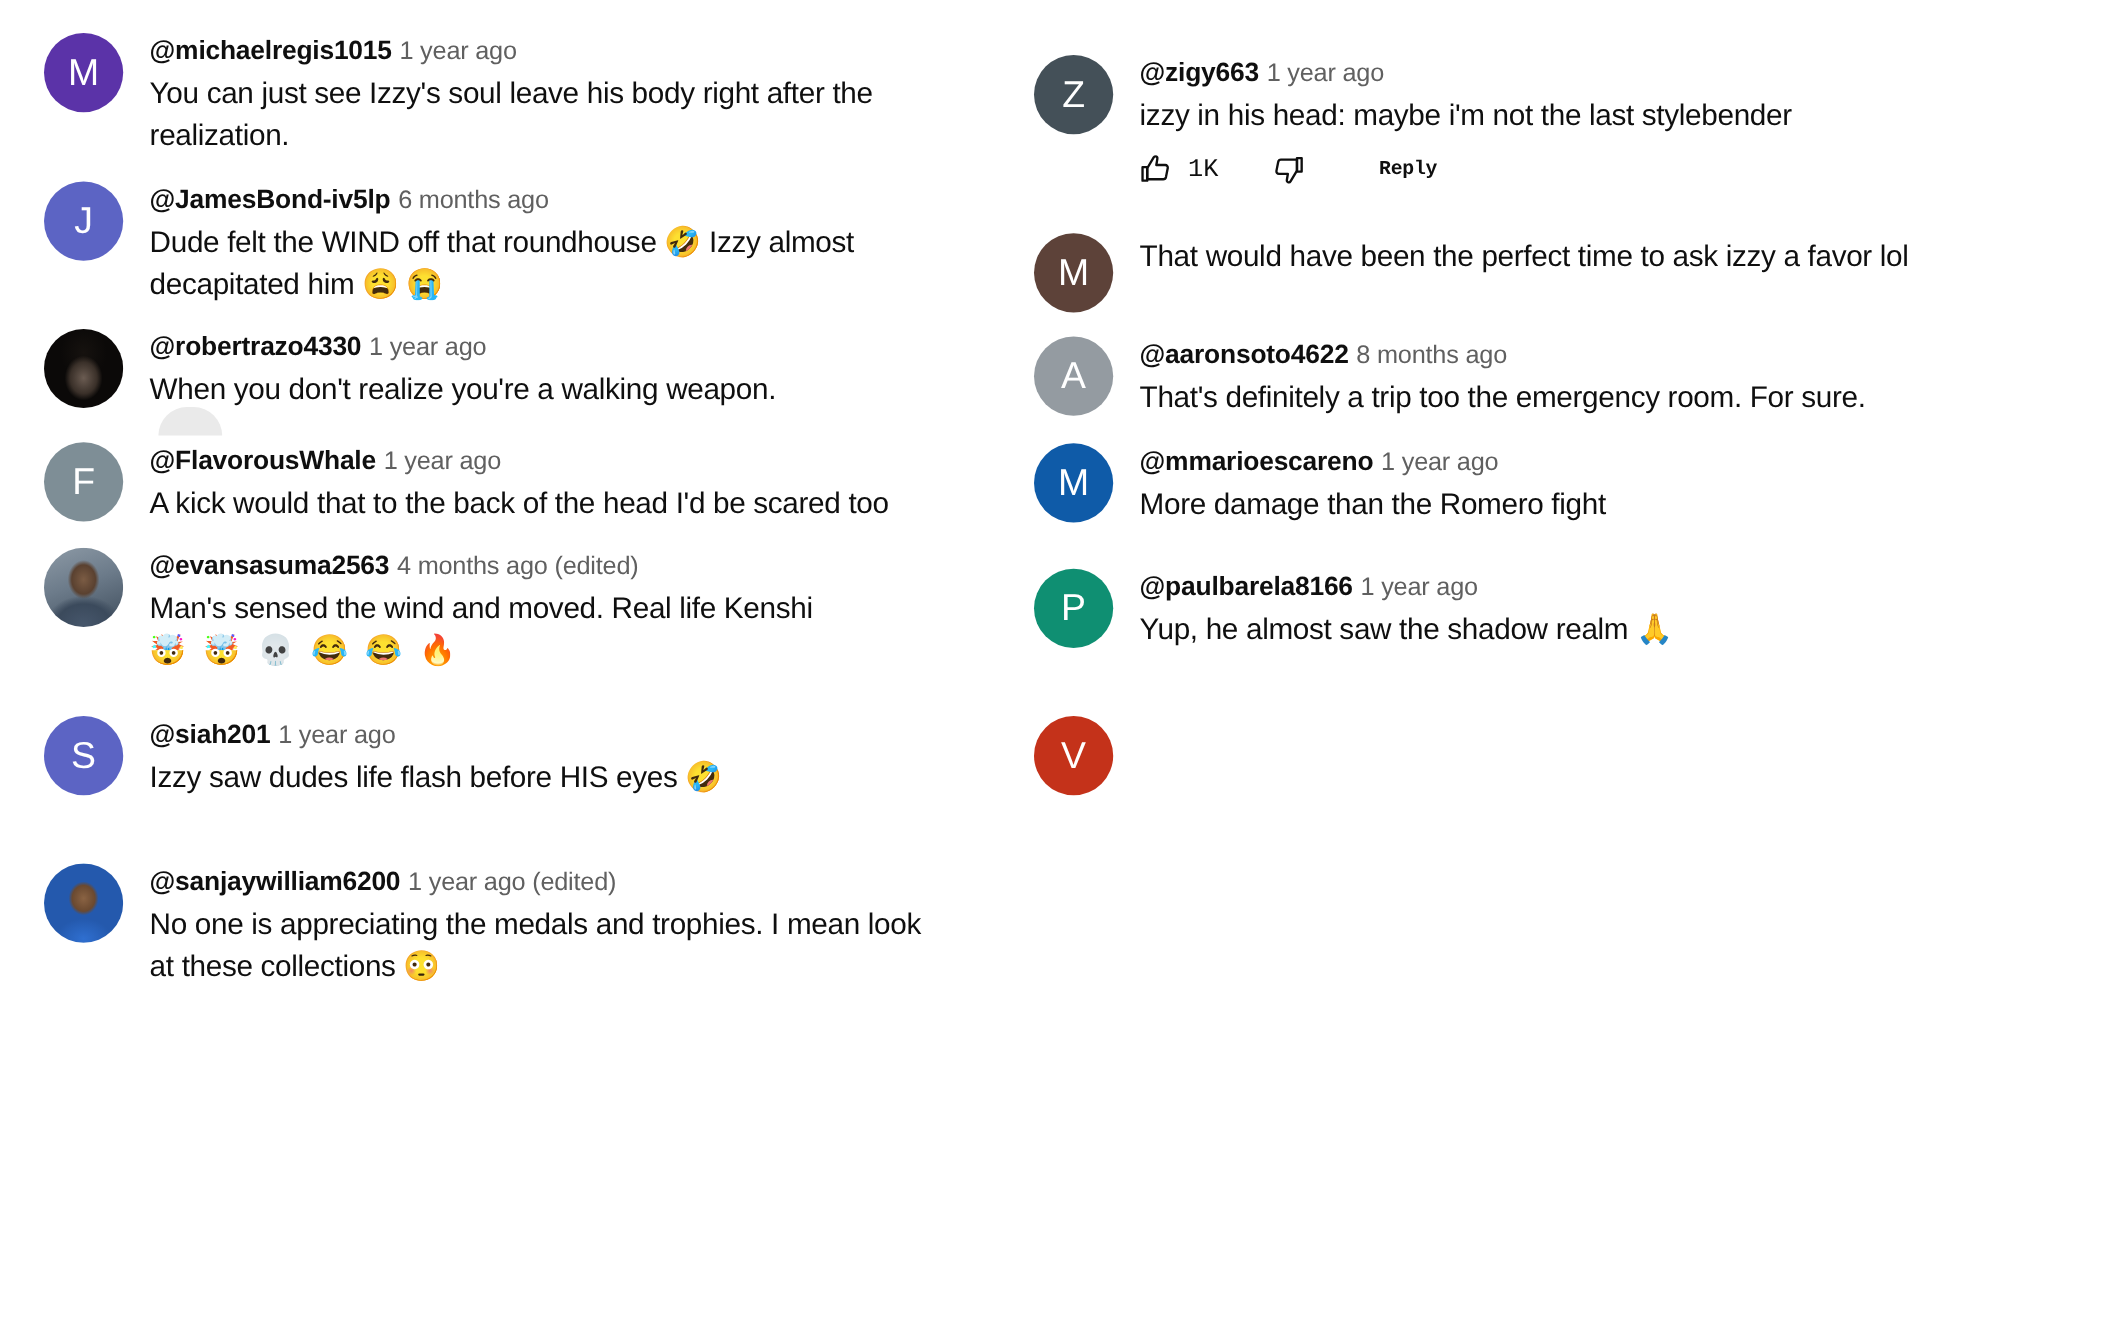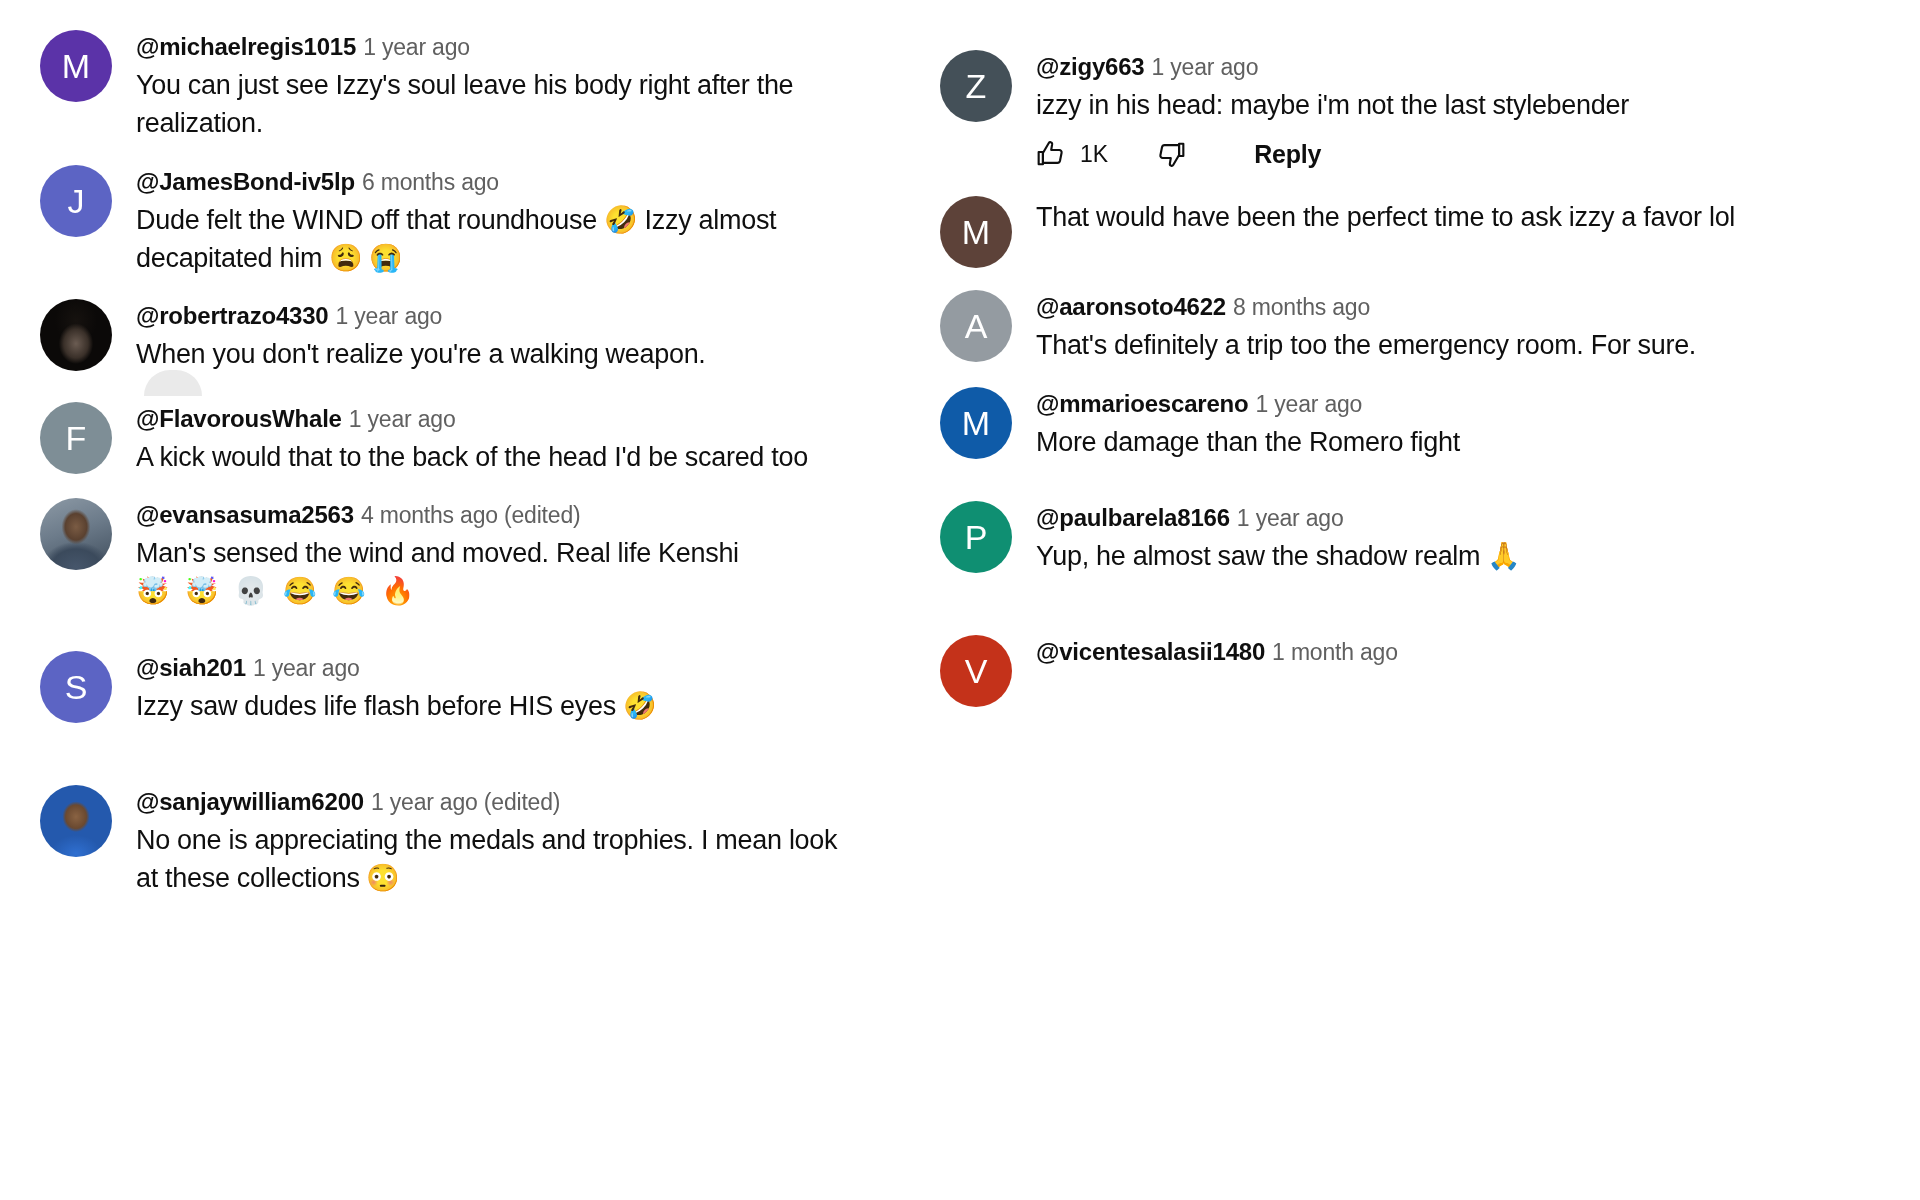--- a/index.html
+++ b/index.html
@@ -117,37 +117,38 @@
     font-size: 27px;
     line-height: 1.42;
     letter-spacing: 4px;
   }
 
   .actions {
     display: flex;
     align-items: center;
     gap: 16px;
     margin-top: 14px;
-    margin-bottom: 4px;
+    margin-bottom: 20px;
+    font-family: Liberation Mono, monospace;
   }
   .action-btn {
     display: flex;
     align-items: center;
     gap: 12px;
     cursor: pointer;
   }
   .action-btn.like { margin-right: 30px; }
   .action-btn.dislike { margin-right: 52px; }
   .icon-svg { display: block; }
   .like-count {
     font-size: 23px;
     color: #0f0f0f;
   }
   .reply-btn {
-    font-size: 25px;
+    font-size: 18px;
     font-weight: bold;
     color: #0f0f0f;
     cursor: pointer;
     letter-spacing: -0.2px;
   }
 
   
   .ghost-avatar {
     width: 58px;
     height: 26px;
@@ -352,21 +353,18 @@
       </div>
     </div>
 
     <div class="spacer-lg"></div>
 
     <div class="comment">
       <div class="avatar" style="background:#c4321a">
         <span class="glyph">V</span>
       </div>
       <div class="body">
-        <div class="meta">
-          <span class="author">@vicentesalasii1480</span><span class="timestamp">1 month ago</span>
-        </div>
       </div>
     </div>
 
   </div>
 
 </div>
 
 </body></html>

